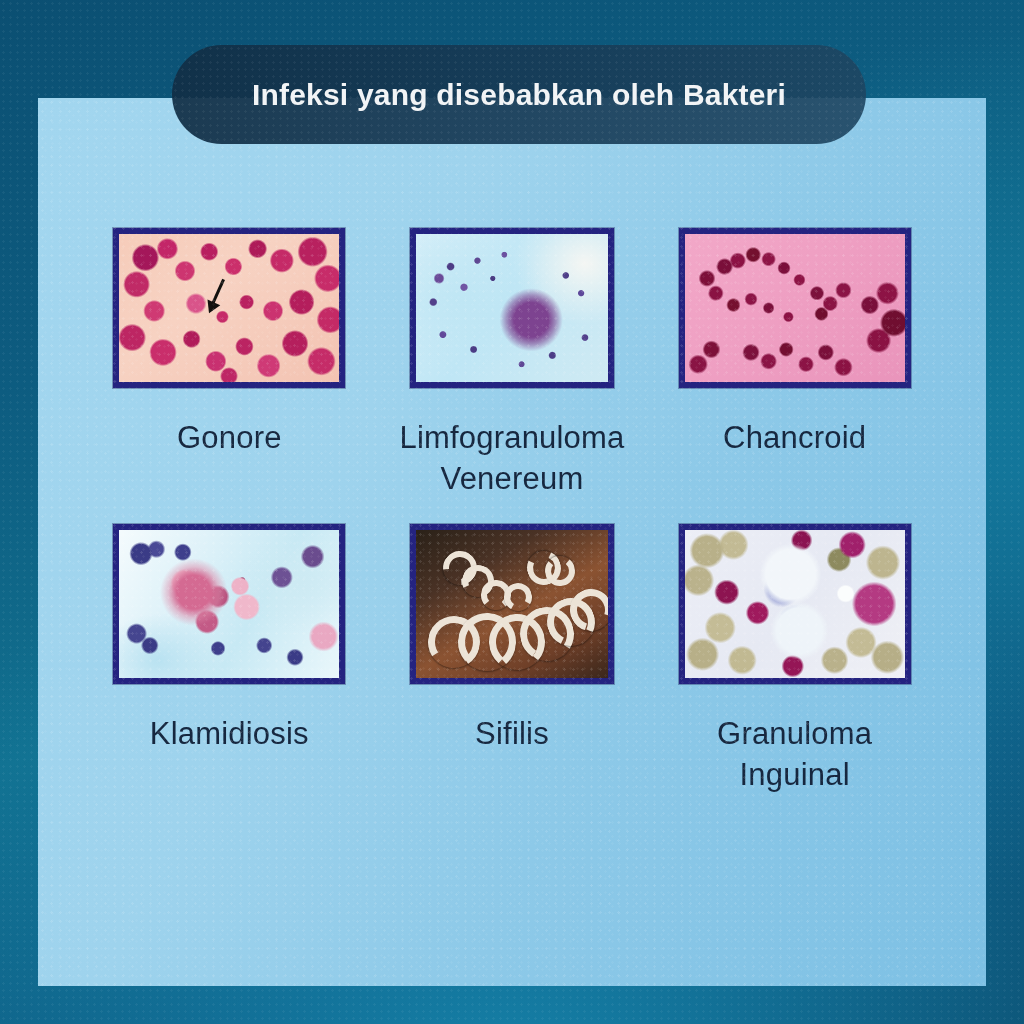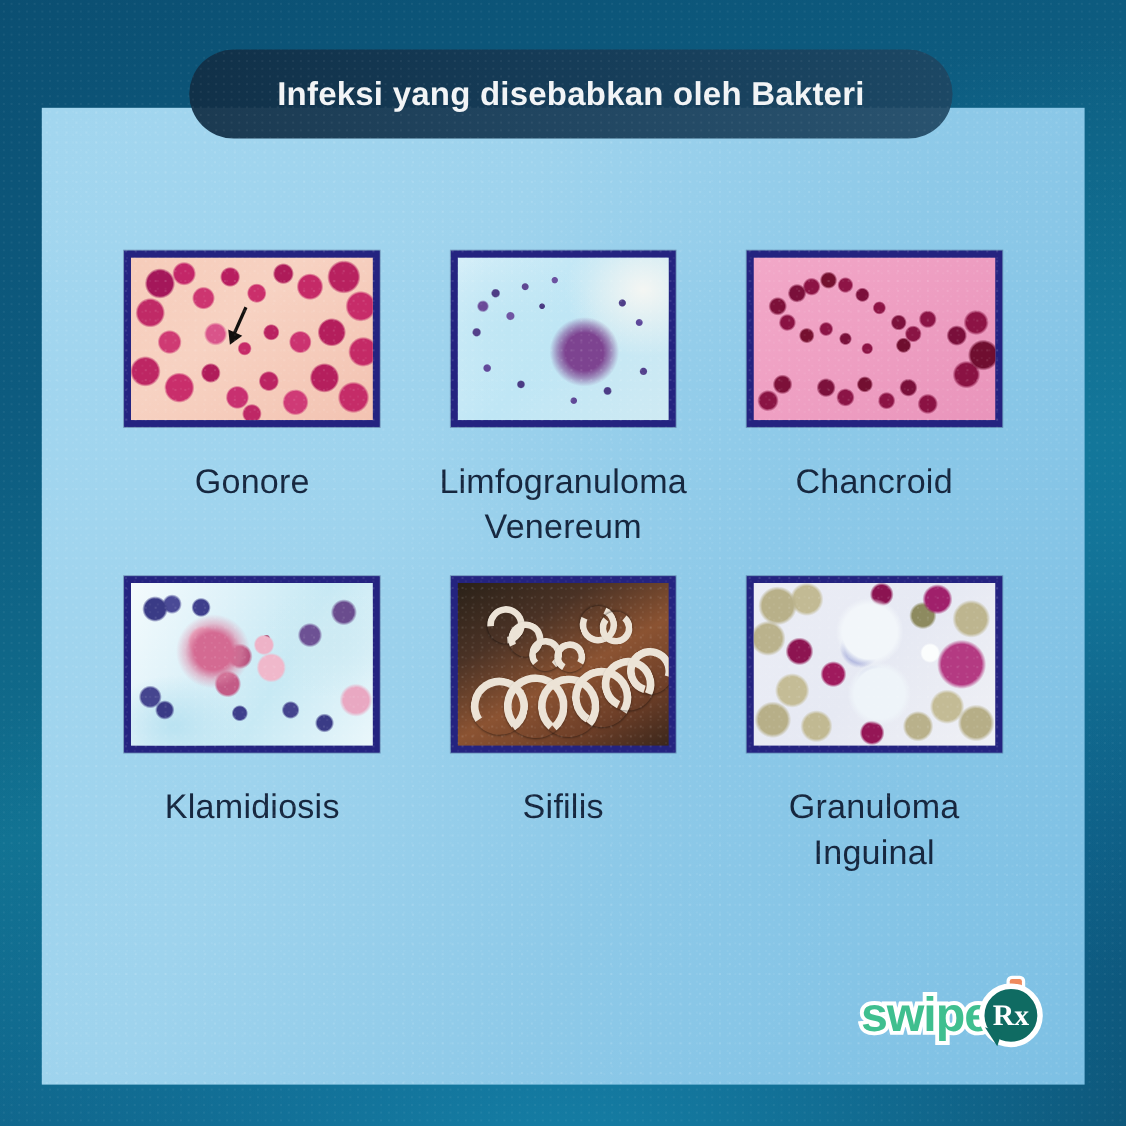--- a/index.html
+++ b/index.html
@@ -40,21 +40,21 @@
     position:absolute; inset:0;
     background-image:radial-gradient(rgba(255,255,255,.22) 1px, transparent 1.2px);
     background-size:9px 9px;
     opacity:.5;
     pointer-events:none;
   }
 
   
   .banner {
     position:absolute;
-    left:172px; top:45px; width:694px; height:81px;
+    left:172px; top:45px; width:694px; height:99px;
     border-radius:54px;
     background:linear-gradient(100deg, rgba(17,46,69,.93) 0%, rgba(22,57,84,.92) 45%, rgba(30,70,98,.90) 100%);
     display:flex; align-items:center; justify-content:center;
     z-index:5;
   }
   .banner::after{
     content:"";
     position:absolute; inset:0; border-radius:54px;
     background-image:radial-gradient(rgba(255,255,255,.055) 1px, transparent 1.2px);
     background-size:7px 7px;
@@ -400,27 +400,20 @@
           <div class="thumb mg-granuloma"></div>
         </div>
         <div class="caption">
           <div>Granuloma</div>
           <div>Inguinal</div>
         </div>
       </div>
 
     </div>
 
-    <div class="logo">
-      <span class="logo-word">swipe</span>
-      <span class="logo-dot"></span>
-      <span class="logo-bubble">
-        <span class="logo-rx">Rx</span>
-      </span>
-    </div>
 
   </div>
 
   <div class="banner">
     <div class="banner-title">Infeksi yang disebabkan oleh Bakteri</div>
   </div>
 
 </div>
 
 </body></html>

